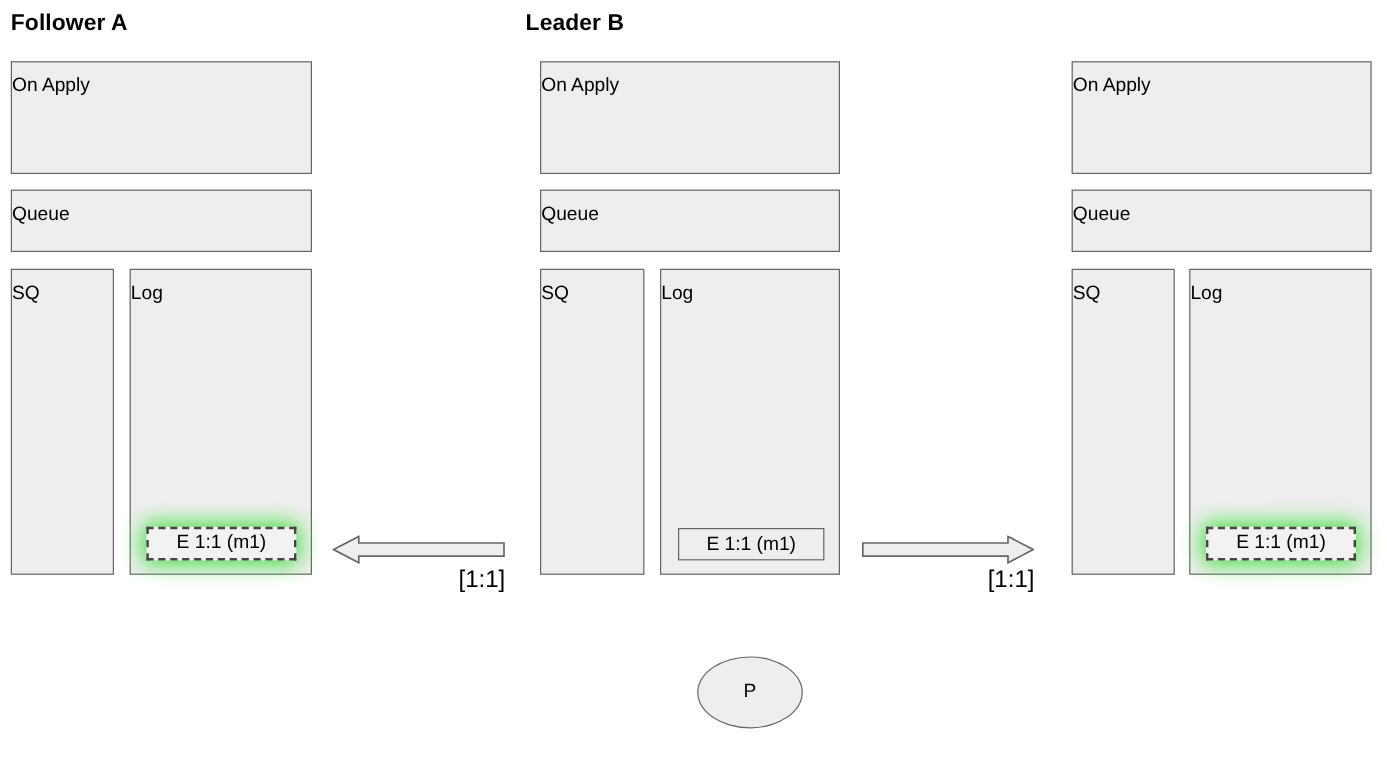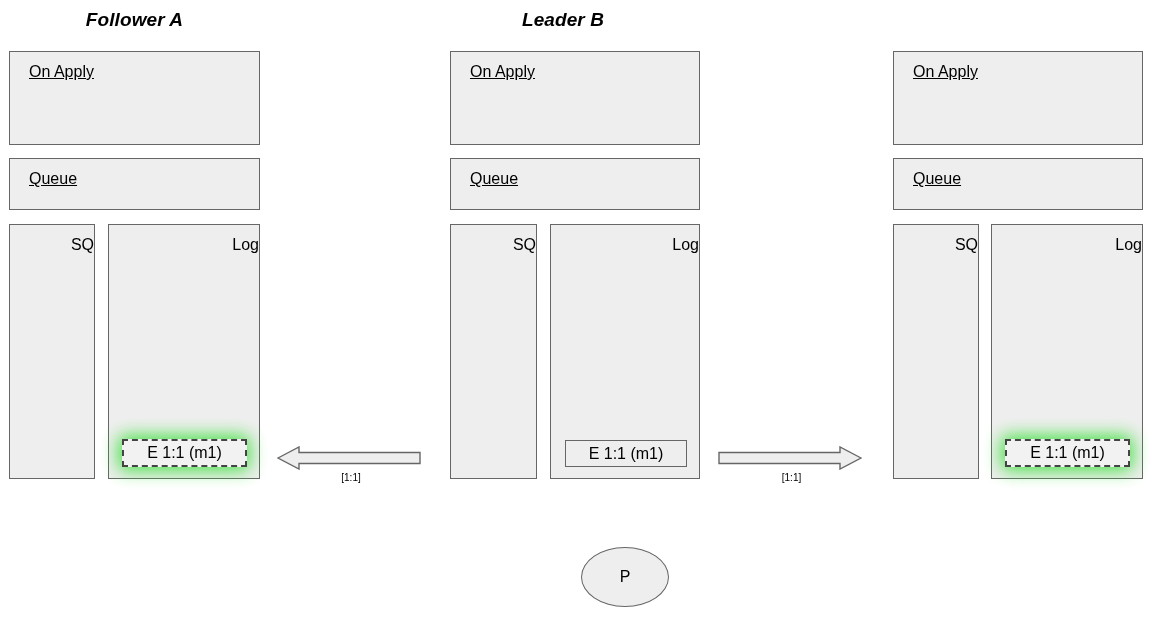--- a/index.html
+++ b/index.html
@@ -19,47 +19,44 @@
     background: #ffffff;
     overflow: hidden;
   }
 
   
   .node-title {
     position: absolute;
     font-size: 19px;
     font-weight: bold;
     color: #000000;
-    text-align: center;
     white-space: nowrap;
     letter-spacing: 0.1px;
-    font-style: italic;
   }
   .box {
     position: absolute;
     background: #eeeeee;
     border: 1px solid #666666;
     box-sizing: border-box;
   }
   .box-label {
     position: absolute;
     font-size: 16px;
     color: #000000;
     white-space: nowrap;
   }
   .box-label.tl {          
-    left: 19px;
+    left: 0;
     top: 11px;
-    text-decoration: underline;
   }
   .box-label.tc {          
     left: 0;
     right: 0;
     top: 11px;
-    text-align: right;
+    text-align: left;
   }
 
   
   .entry {
     position: absolute;
     box-sizing: border-box;
     background: #eeeeee;
     display: flex;
     align-items: center;
     justify-content: center;
@@ -84,23 +81,23 @@
 
   
   .arrow-wrap {
     position: absolute;
   }
   .arrow-wrap svg {
     display: block;
   }
   .arrow-label {
     position: absolute;
-    font-size: 10px;
+    font-size: 20px;
     color: #000000;
-    text-align: center;
+    text-align: right;
     white-space: nowrap;
     left: 4px;
     right: 0;
   }
 
   
   .ellipse {
     position: absolute;
     background: #eeeeee;
     border: 1px solid #666666;

